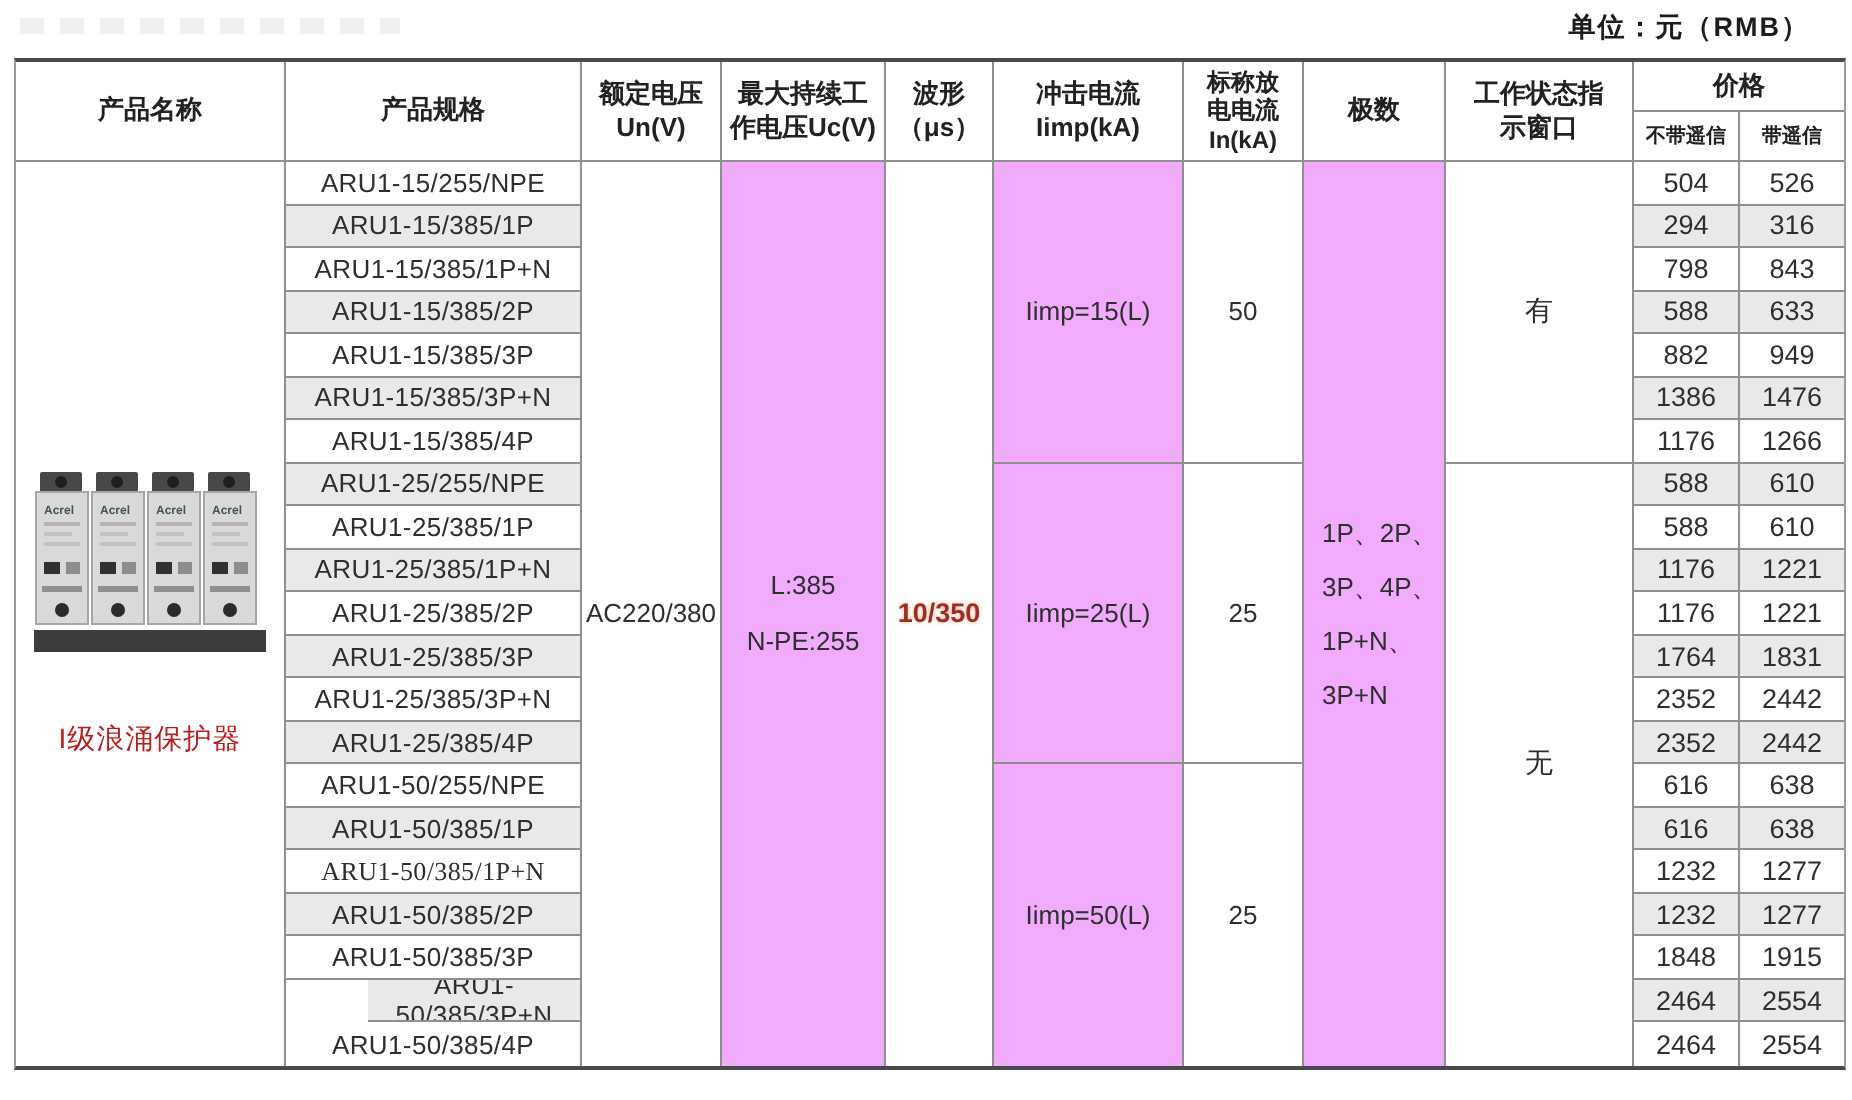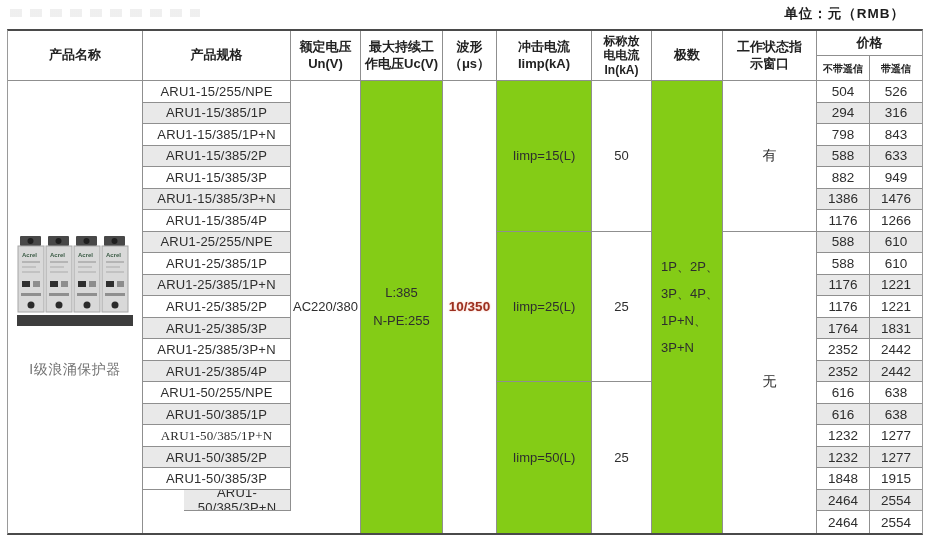--- a/index.html
+++ b/index.html
@@ -46,23 +46,23 @@
   }
   .cell {
     border-right:1px solid #8f8f8f; border-bottom:1px solid #8f8f8f;
     display:flex; align-items:center; justify-content:center;
     background:#fff; text-align:center; overflow:hidden;
   }
   .cell.nob { border-bottom:none; }
   .cell.nor { border-right:none; }
   .cell.stripe { background:#e9e9e9; }
   .name-cell { grid-column:1; grid-row:1 / 22; flex-direction:column; gap:14px; }
-  .name-label { font-size:14px; color:#737373; letter-spacing:.5px;margin-top:16px; }
+  .name-label { font-size:14px; color:#b91c1c; letter-spacing:.5px;margin-top:16px; }
   .spec { letter-spacing:.2px; }
-  .uc-cell, .imp, .poles-cell { background:#84cc16; }
+  .uc-cell, .imp, .poles-cell { background:#f0abfc; }
   .uc-cell { flex-direction:column; gap:13px; }
   .wave-cell { font-weight:700; color:#9b2f1f; text-shadow:0 0 2px rgba(235,120,88,.55); font-size:13.5px; }
   .poles-cell { flex-direction:column; align-items:flex-start; padding-left:9px; gap:0; }
   .poles-cell div { line-height:27px; }
   .ind { font-size:14px; }
   .price { font-size:13.5px; }
   svg text { font-family:"Liberation Sans","DejaVu Sans",sans-serif; }
 </style>
 </head>
 <body>
@@ -249,20 +249,21 @@
         <div class="cell price nor" style="grid-area: 17 / 11 / 18;">1277</div>
         <div class="cell spec stripe" style="grid-area: 18 / 2 / 19;">ARU1-50/385/2P</div>
         <div class="cell price stripe" style="grid-area: 18 / 10 / 19;">1232</div>
         <div class="cell price nor stripe" style="grid-area: 18 / 11 / 19;">1277</div>
         <div class="cell spec" style="grid-area: 19 / 2 / 20;">ARU1-50/385/3P</div>
         <div class="cell price" style="grid-area: 19 / 10 / 20;">1848</div>
         <div class="cell price nor" style="grid-area: 19 / 11 / 20;">1915</div>
         <div class="cell spec stripe" style="grid-area: 20 / 2 / 21; margin-left: 41px;">ARU1-50/385/3P+N</div>
         <div class="cell price stripe" style="grid-area: 20 / 10 / 21;">2464</div>
         <div class="cell price nor stripe" style="grid-area: 20 / 11 / 21;">2554</div>
+        <div class="cell spec nob" style="grid-area: 21 / 2 / 22;">ARU1-50/385/4P</div>
         <div class="cell price nob" style="grid-area: 21 / 10 / 22;">2464</div>
         <div class="cell price nor nob" style="grid-area: 21 / 11 / 22;">2554</div>
         <div class="cell imp" style="grid-area: 1 / 6 / 8;">Iimp=15(L)</div>
         <div class="cell nom" style="grid-area: 1 / 7 / 8;">50</div>
         <div class="cell imp" style="grid-area: 8 / 6 / 15;">Iimp=25(L)</div>
         <div class="cell nom" style="grid-area: 8 / 7 / 15;">25</div>
         <div class="cell imp nob" style="grid-area: 15 / 6 / 22;">Iimp=50(L)</div>
         <div class="cell nom nob" style="grid-area: 15 / 7 / 22;">25</div>
         <div class="cell ind" style="grid-area: 1 / 9 / 8;">有</div>
         <div class="cell ind nob" style="grid-area: 8 / 9 / 22;">无</div>

